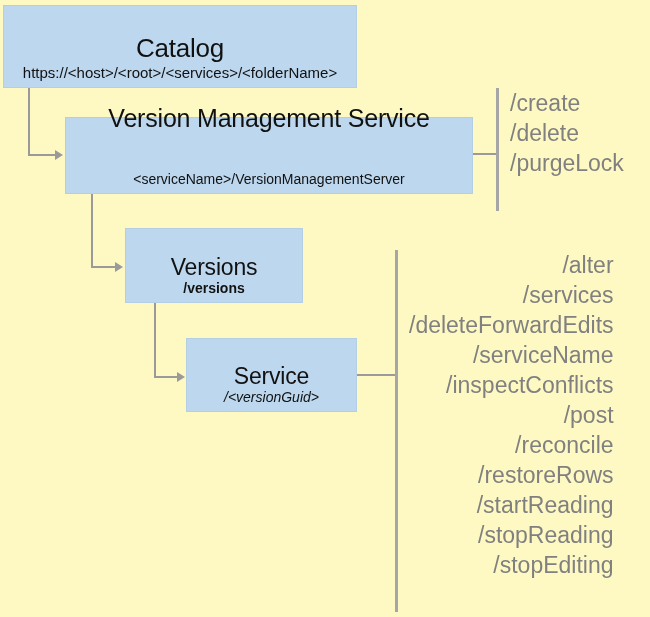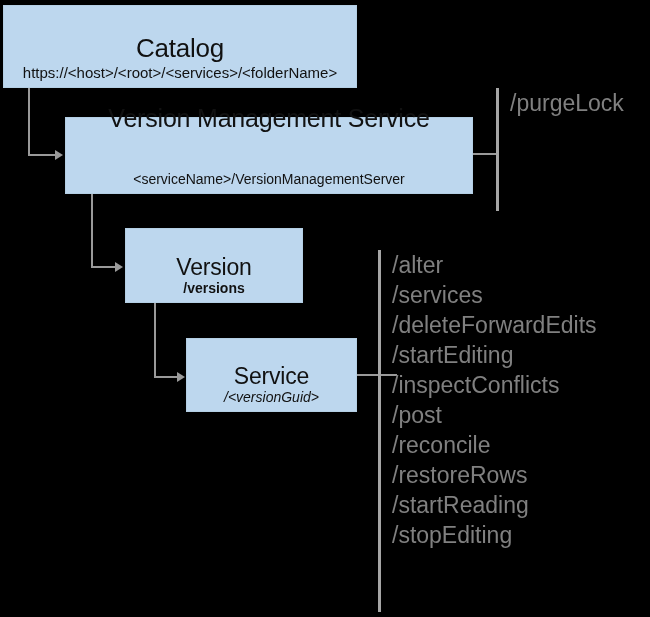--- a/index.html
+++ b/index.html
@@ -9,21 +9,21 @@
     background: #ffffff;
   }
   body {
     font-family: "Liberation Sans", sans-serif;
     -webkit-font-smoothing: antialiased;
   }
   #diagram {
     position: relative;
     width: 650px;
     height: 617px;
-    background: #000000;
+    background: #fef9c3;
     overflow: hidden;
   }
 
   
   .node {
     position: absolute;
     box-sizing: border-box;
     background: #bdd7ee;
     border: 1px solid #b4cfe4;
     display: flex;
@@ -127,21 +127,21 @@
     padding-left: 11px;
   }
   .op-item {
     color: #808080;
     font-size: 23px;
     line-height: 30px;
     white-space: nowrap;
   }
 
   #ops-service { left: 496px; top: 88px;  height: 123px; }
-  #ops-version { left: 378px; top: 250px; height: 362px; }
+  #ops-version { left: 395px; top: 250px; height: 362px; text-align: right; }
 </style>
 </head>
 <body>
 
 <div id="diagram">
 
   <div class="conn conn-v" id="conn-catalog-v"></div>
   <div class="conn conn-h" id="conn-catalog-h"></div>
   <div class="arrow-right" id="arrow-catalog"></div>
 
@@ -160,45 +160,48 @@
     <div class="node-title">Catalog</div>
     <div class="node-path">https://&lt;host&gt;/&lt;root&gt;/&lt;services&gt;/&lt;folderName&gt;</div>
   </div>
 
   <div class="node" id="node-vms">
     <div class="node-title">Version Management Service</div>
     <div class="node-path">&lt;serviceName&gt;/VersionManagementServer</div>
   </div>
 
   <div class="node" id="node-versions">
-    <div class="node-title">Version</div>
+    <div class="node-title">Versions</div>
     <div class="node-path">/versions</div>
   </div>
 
   <div class="node" id="node-version">
     <div class="node-title">Service</div>
     <div class="node-path">/&lt;versionGuid&gt;</div>
   </div>
 
   <div class="op-list" id="ops-service">
     <div class="op-bar"></div>
     <div class="op-items">
+        <div class="op-item">/create</div>
+        <div class="op-item">/delete</div>
         <div class="op-item">/purgeLock</div>
       </div>
   </div>
 
   <div class="op-list" id="ops-version">
     <div class="op-bar"></div>
     <div class="op-items">
         <div class="op-item">/alter</div>
         <div class="op-item">/services</div>
         <div class="op-item">/deleteForwardEdits</div>
-        <div class="op-item">/startEditing</div>
+        <div class="op-item">/serviceName</div>
         <div class="op-item">/inspectConflicts</div>
         <div class="op-item">/post</div>
         <div class="op-item">/reconcile</div>
         <div class="op-item">/restoreRows</div>
         <div class="op-item">/startReading</div>
+        <div class="op-item">/stopReading</div>
         <div class="op-item">/stopEditing</div>
       </div>
   </div>
 
 </div>
 
 </body></html>

